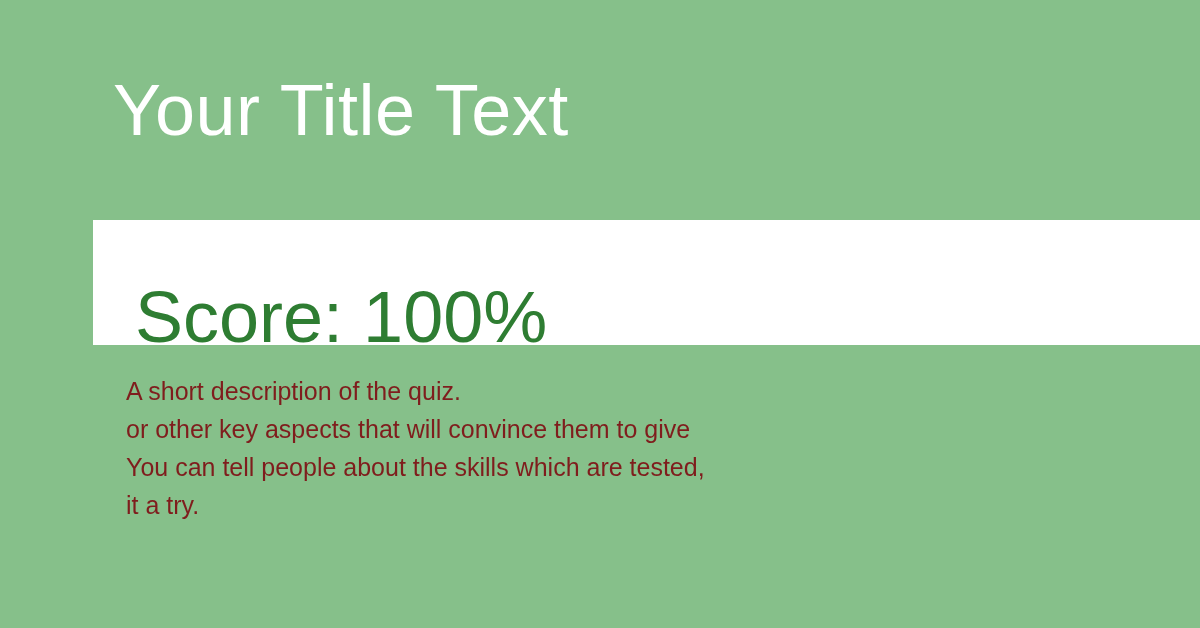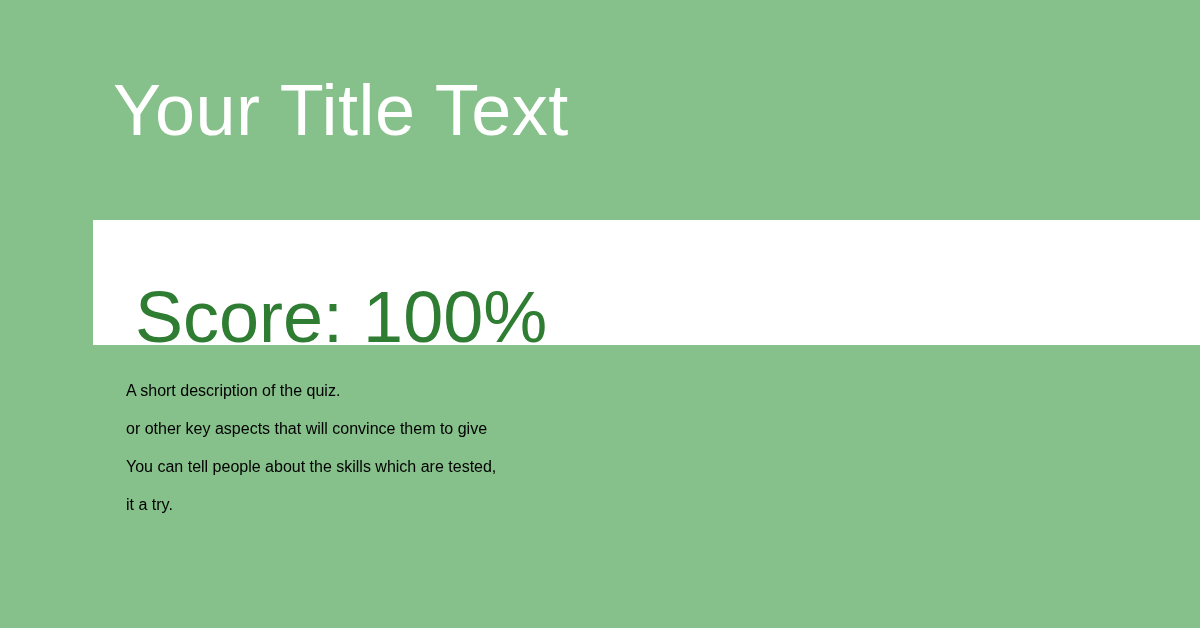--- a/index.html
+++ b/index.html
@@ -51,22 +51,22 @@
     color: #2e7d32;
     white-space: nowrap;
     letter-spacing: 0px;
     margin-top: 34px;
   }
   #description {
     position: absolute;
     left: 126px;
     top: 372px;
     width: 640px;
-    color: #000000;
-    font-size: 16px;
+    color: #7f1d1d;
+    font-size: 25px;
     line-height: 38px;
     font-weight: 400;
   }
   #description .desc-line {
     display: block;
     white-space: nowrap;
   }
 </style>
 </head>
 <body>

